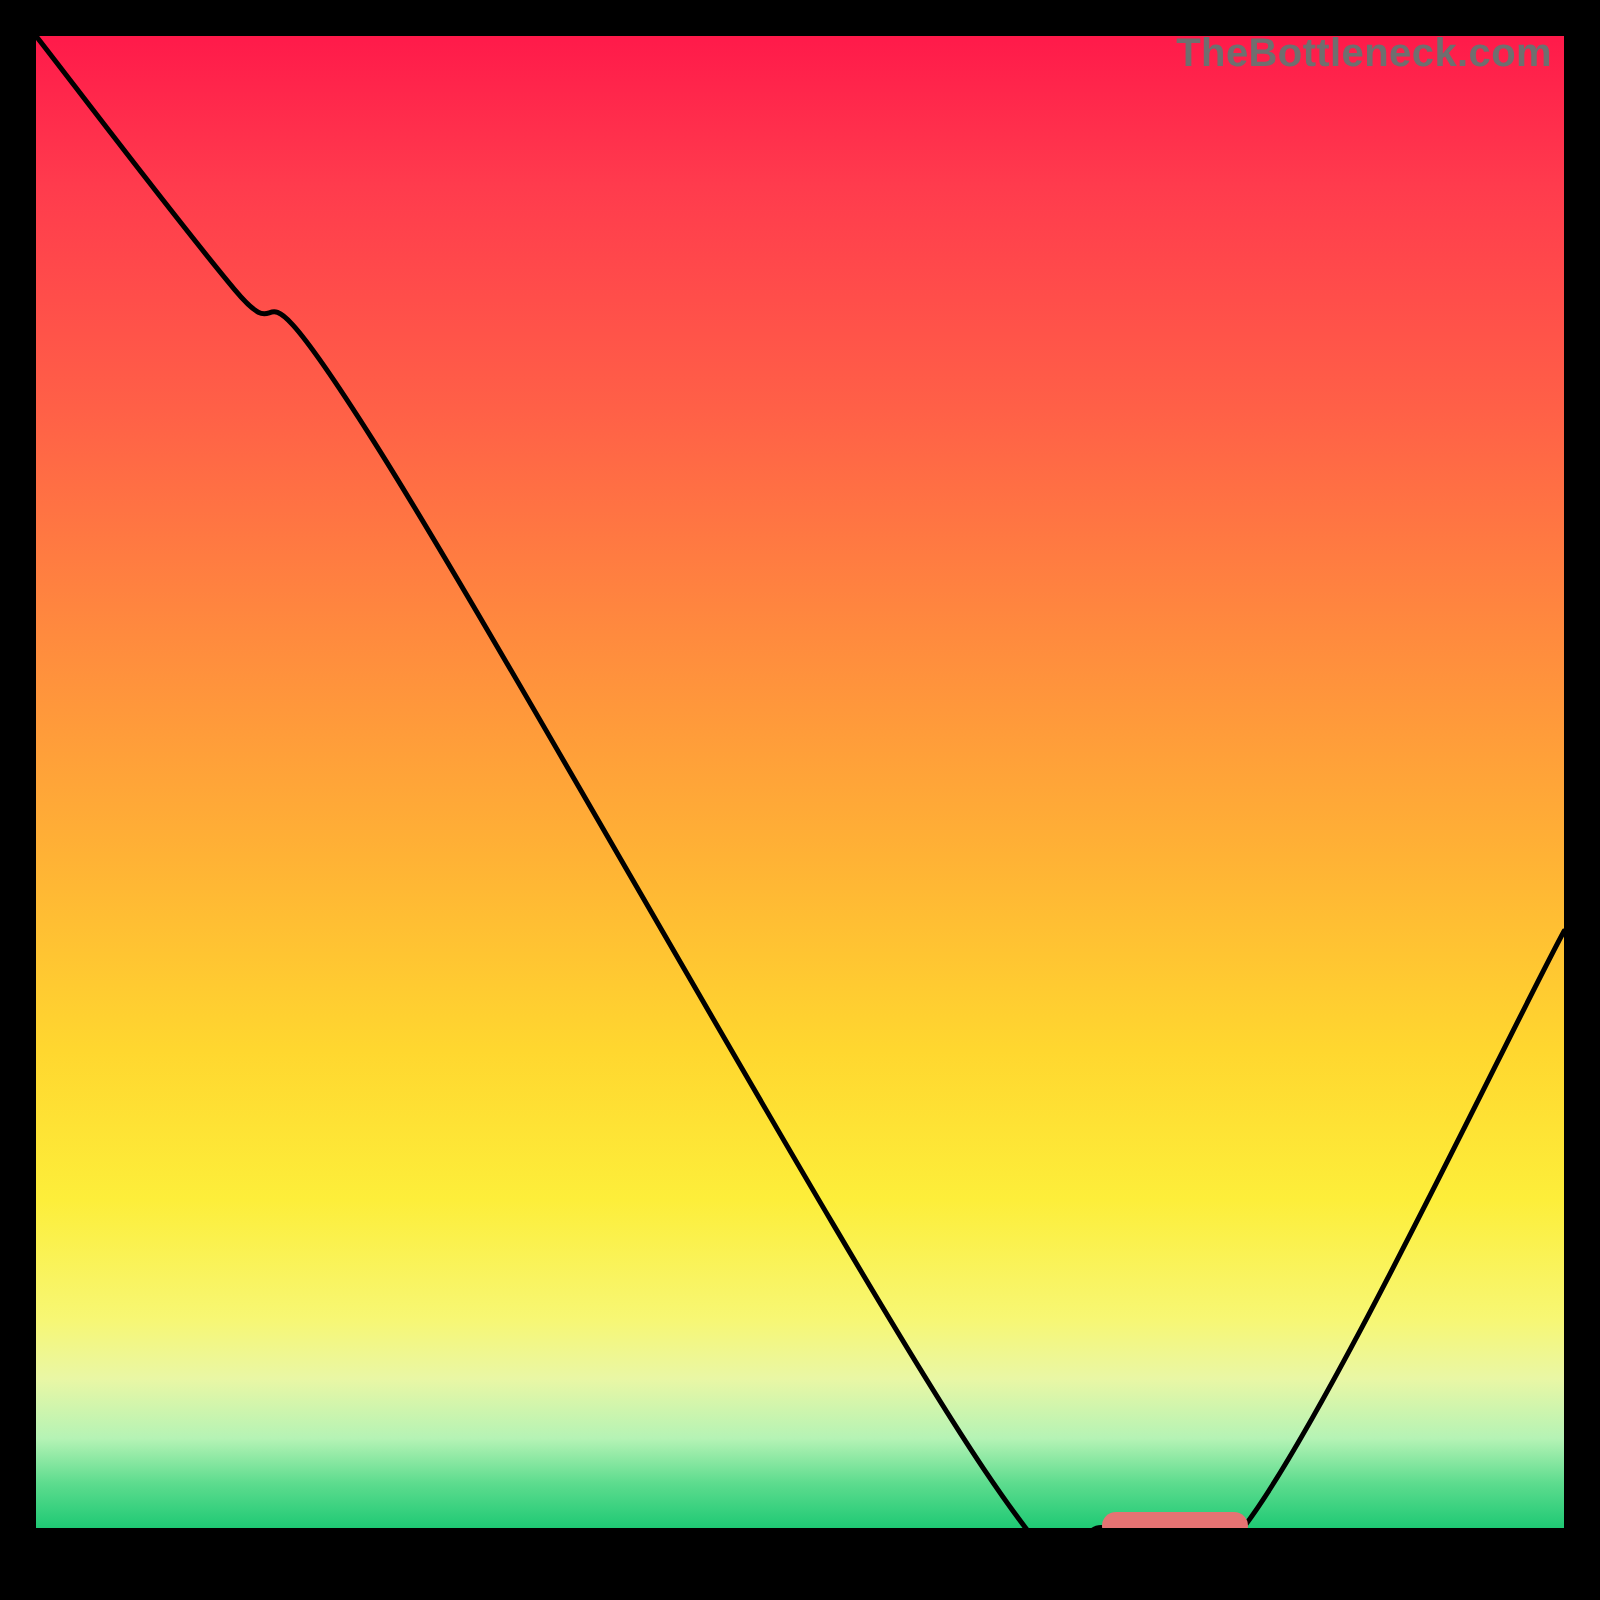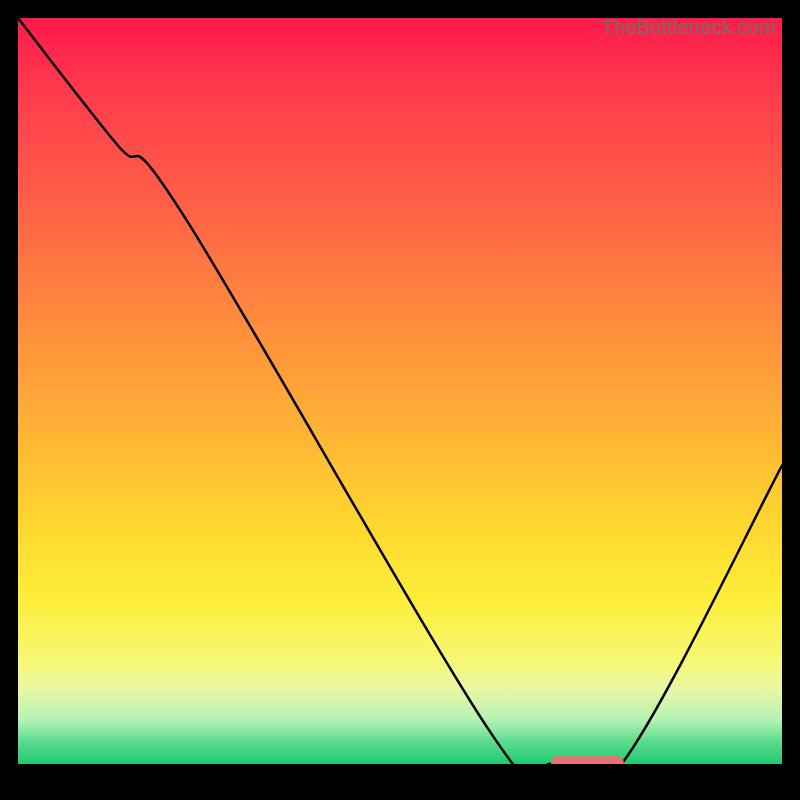--- a/index.html
+++ b/index.html
@@ -52,21 +52,21 @@
     position: absolute;
     background: #e57373;
     border-radius: 8px;
   }
   .watermark {
     position: absolute;
     top: -2px;
     right: 6px;
     color: #6f6f6f;
     font-size: 20px;
-    font-weight: 400;
+    font-weight: 700;
     letter-spacing: 0.2px;
   }
   .bottom-strip {
     position: absolute;
     left: 0;
     bottom: 0;
     width: 764px;
     height: 18px;
     background: #000;
   }

